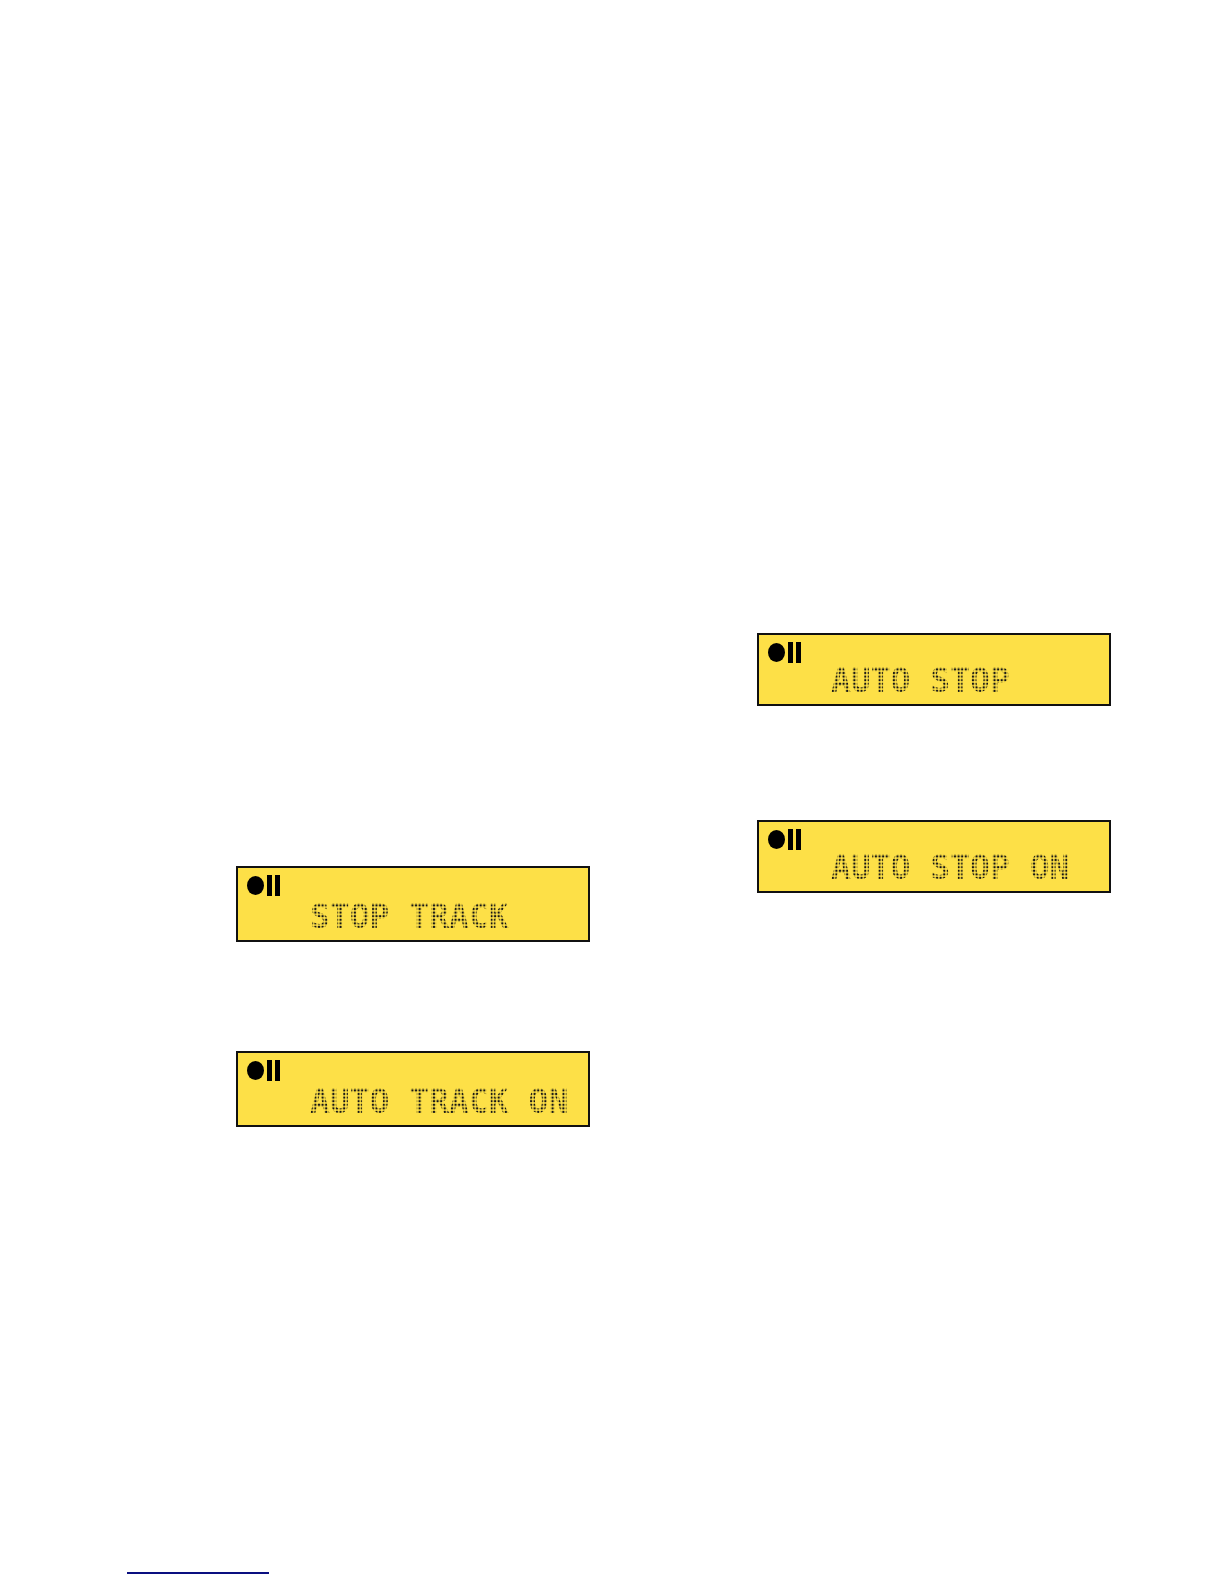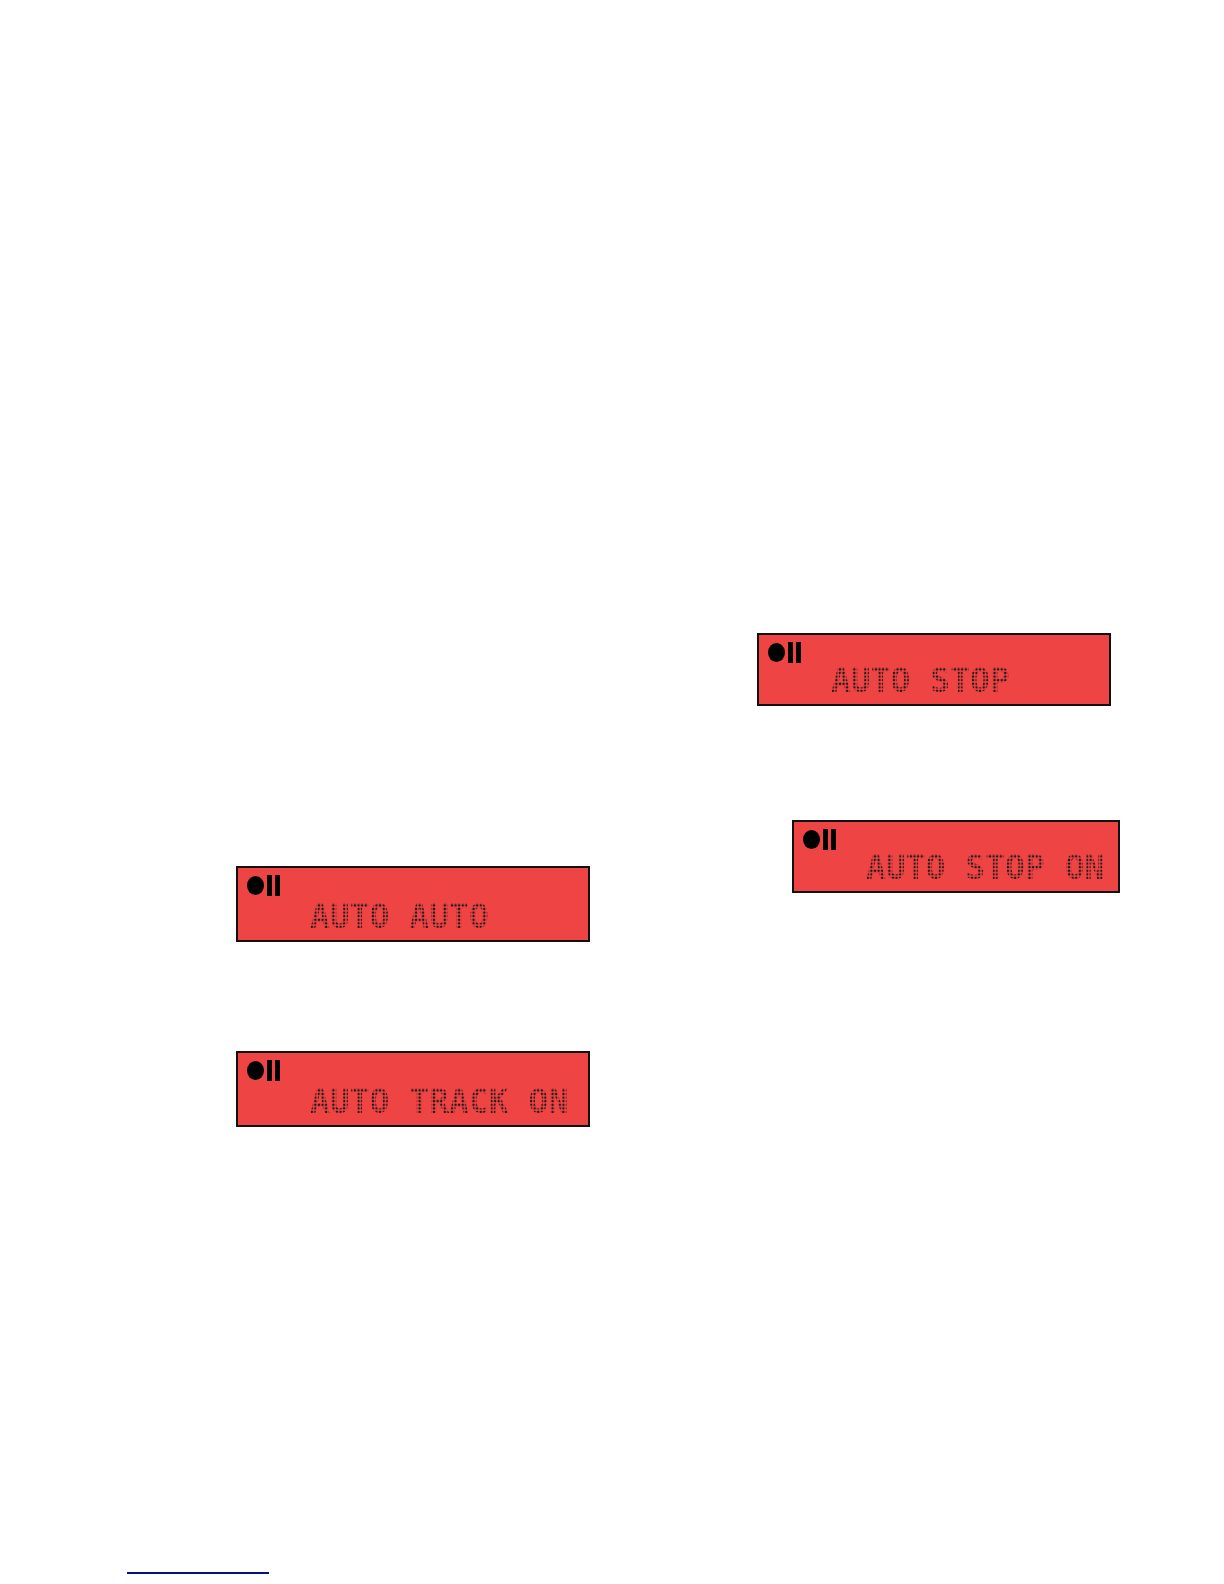--- a/index.html
+++ b/index.html
@@ -13,21 +13,21 @@
     width: 1224px;
     height: 1584px;
     background: #ffffff;
     overflow: hidden;
   }
   
   .lcd {
     position: absolute;
     box-sizing: border-box;
     border: 2px solid #111111;
-    background: #ef4444;
+    background: #fde047;
     padding-left: 24px;
   }
   .lcd-indicator {
     position: absolute;
     top: 7px;
     left: 9px;
     display: flex;
     align-items: center;
     height: 21px;
   }
@@ -59,21 +59,21 @@
     color: #141414;
     white-space: pre;
     
     -webkit-mask-image: radial-gradient(circle, #000 1.1px, transparent 1.5px);
     -webkit-mask-size: 3.6px 3.6px;
     mask-image: radial-gradient(circle, #000 1.1px, transparent 1.5px);
     mask-size: 3.6px 3.6px;
   }
   
   #lcd-auto-stop      { left: 757px; top: 633px;  width: 354px; height: 73px; }
-  #lcd-auto-stop-on   { left: 792px; top: 820px;  width: 328px; height: 73px; }
+  #lcd-auto-stop-on   { left: 757px; top: 820px;  width: 354px; height: 73px; }
   #lcd-auto-track     { left: 236px; top: 866px;  width: 354px; height: 76px; }
   #lcd-auto-track-on  { left: 236px; top: 1051px; width: 354px; height: 76px; }
   #lcd-rec-vol        { left: 776px; top: 1253px; width: 336px; height: 70px; }
   #lcd-rec-vol .lcd-text { left: 48px; }
   
   .footer-rule {
     position: absolute;
     left: 127px;
     top: 1572px;
     width: 142px;
@@ -108,21 +108,21 @@
   </div>
 
   <div class="lcd" id="lcd-auto-track">
     <span class="lcd-indicator">
       <span class="rec-dot"></span>
       <span class="pause-bars">
         <span class="pause-bar"></span>
           <span class="pause-bar"></span>
       </span>
     </span>
-    <span class="lcd-text">AUTO AUTO</span>
+    <span class="lcd-text">STOP TRACK</span>
   </div>
 
   <div class="lcd" id="lcd-auto-track-on">
     <span class="lcd-indicator">
       <span class="rec-dot"></span>
       <span class="pause-bars">
         <span class="pause-bar"></span>
           <span class="pause-bar"></span>
       </span>
     </span>

